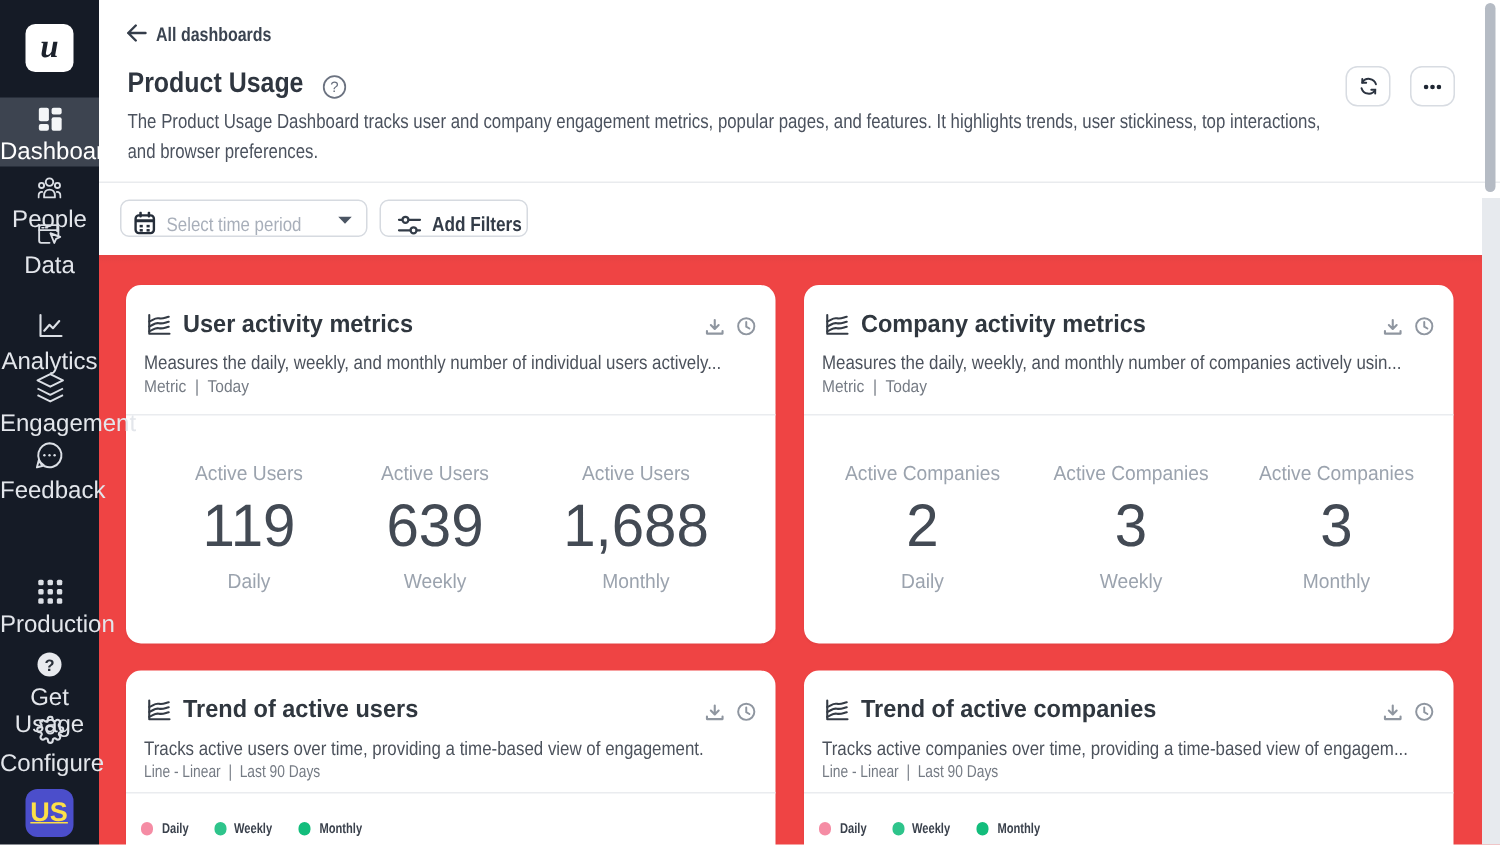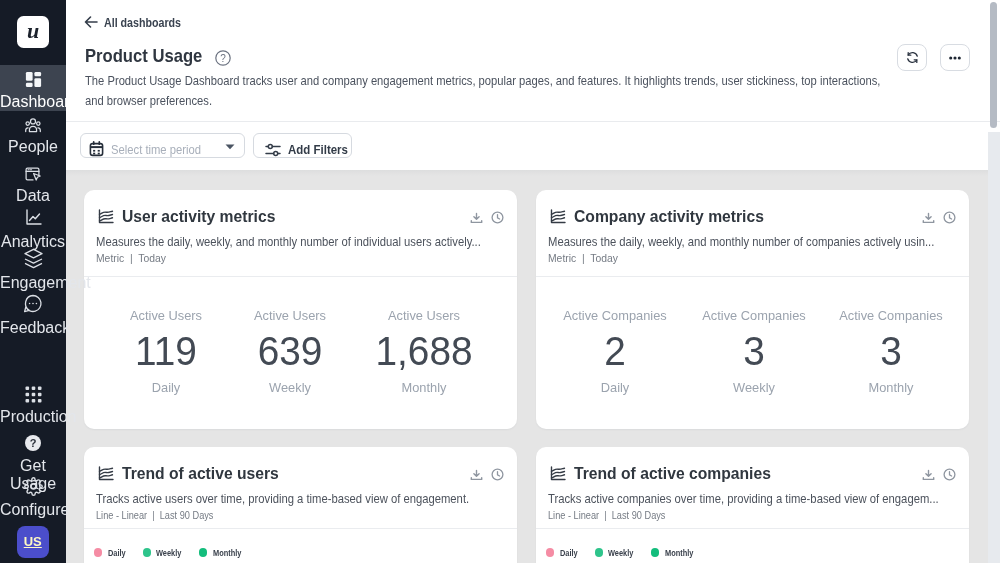--- a/index.html
+++ b/index.html
@@ -32,21 +32,21 @@
   #filterrow { position:absolute; left:0; top:122px; width:934px; height:48px; background:#fff; }
   .fctrl { position:absolute; top:11px; height:25px; border:1px solid #d6dae0; border-radius:6px; background:#fff; display:flex; align-items:flex-end; }
   .fctrl svg { flex-shrink:0; }
   #sel { left:14px; width:165px; padding:0 8px; }
   #sel .ph { font-size:13px; color:#a8afba; margin-left:7px; white-space:nowrap; transform:scaleX(.865); transform-origin:0 50%; }
   #sel .caret { position:absolute; right:9px; top:10px; }
   #addf { left:187px; width:99px; padding:0 11px; }
   #addf .txt { font-size:13.5px; font-weight:700; color:#333c48; margin-left:7px; white-space:nowrap; transform:scaleX(.85); transform-origin:0 50%; }
 
   
-  #content { position:absolute; left:0; top:170px; width:934px; height:393px; background:#e5e5e5; }
+  #content { position:absolute; left:0; top:170px; width:934px; height:393px; background:#ef4444; }
   #content::before { content:""; position:absolute; left:0; top:0; width:934px; height:6px; background:linear-gradient(rgba(30,40,60,0.04),rgba(30,40,60,0)); }
   .card { position:absolute; width:433px; background:#fff; border-radius:10px; box-shadow:0 1px 2px rgba(25,35,55,0.05); }
   #card1 { left:18px;  top:20px; height:239px; }
   #card2 { left:470px; top:20px; height:239px; }
   #card3 { left:18px;  top:277px; height:300px; }
   #card4 { left:470px; top:277px; height:300px; }
 
   .chead { position:absolute; left:14px; top:17px; display:flex; align-items:center; }
   .ctitle { font-size:16.5px; font-weight:700; color:#30373f; margin-left:8px; white-space:nowrap; transform:scaleX(.95); transform-origin:0 50%; }
   .cicons { position:absolute; right:13px; top:20px; display:flex; align-items:center; gap:8px; }
@@ -299,21 +299,21 @@
       <circle cx="8" cy="3.4" r="2.5"></circle>
       <path d="M4.4 13.6 V12.3 C4.4 9.9 5.9 8.4 8 8.4 C10.1 8.4 11.6 9.9 11.6 12.3 V13.6 Z"></path>
       <circle cx="2.7" cy="5.6" r="1.7"></circle>
       <path d="M0.7 13.6 V12.5 C0.7 10.8 1.6 9.8 3.1 9.9"></path>
       <circle cx="13.3" cy="5.6" r="1.7"></circle>
       <path d="M15.3 13.6 V12.5 C15.3 10.8 14.4 9.8 12.9 9.9"></path>
     </svg>
     <span class="nav-label">People</span>
   </div>
 
-  <div class="nav-item" style="top:167px;">
+  <div class="nav-item" style="top:149px;">
     <svg width="16" height="15" viewBox="0 0 16 15" fill="none" stroke="#dbdfe5" stroke-width="1.25" stroke-linecap="round" stroke-linejoin="round">
       <path d="M13.9 8.2 V2.5 C13.9 1.7 13.3 1.1 12.5 1.1 H2.5 C1.7 1.1 1.1 1.7 1.1 2.5 V11.5 C1.1 12.3 1.7 12.9 2.5 12.9 H8"></path>
       <path d="M1.1 4.4 H13.9"></path>
       <path d="M3 2.8 H4.2 M5.4 2.8 H6.6" stroke-width="1.1"></path>
       <path d="M8.6 6.5 L15.2 9 L12.4 10.2 L11.2 13 Z"></path>
     </svg>
     <span class="nav-label">Data</span>
   </div>
 
   <div class="nav-item" style="top:208px;">
@@ -368,18 +368,18 @@
 
   <div class="nav-item" style="top:477px;">
     <svg width="19" height="19" viewBox="0 0 24 24" fill="none" stroke="#dbdfe5" stroke-width="1.8">
       <circle cx="12" cy="12" r="3.2"></circle>
       <path d="M19.4 15a1.65 1.65 0 0 0 .33 1.82l.06.06a2 2 0 1 1-2.83 2.83l-.06-.06a1.65 1.65 0 0 0-1.82-.33 1.65 1.65 0 0 0-1 1.51V21a2 2 0 1 1-4 0v-.09a1.65 1.65 0 0 0-1-1.51 1.65 1.65 0 0 0-1.82.33l-.06.06a2 2 0 1 1-2.83-2.83l.06-.06a1.65 1.65 0 0 0 .33-1.82 1.65 1.65 0 0 0-1.51-1H3a2 2 0 1 1 0-4h.09a1.65 1.65 0 0 0 1.51-1 1.65 1.65 0 0 0-.33-1.82l-.06-.06a2 2 0 1 1 2.83-2.83l.06.06a1.65 1.65 0 0 0 1.82.33h.01a1.65 1.65 0 0 0 1-1.51V3a2 2 0 1 1 4 0v.09a1.65 1.65 0 0 0 1 1.51 1.65 1.65 0 0 0 1.82-.33l.06-.06a2 2 0 1 1 2.83 2.83l-.06.06a1.65 1.65 0 0 0-.33 1.82v.01a1.65 1.65 0 0 0 1.51 1H21a2 2 0 1 1 0 4h-.09a1.65 1.65 0 0 0-1.51 1z"></path>
     </svg>
     <span class="nav-label">Configure</span>
   </div>
 
   <div style="position:absolute; left:17px; top:526px; width:31.5px; height:31.5px; background:#4b4ecb; border-radius:8px; display:flex; align-items:center; justify-content:center;">
-    <span style="color:#fef9c3; font-size:13px; font-weight:700;text-decoration:underline;">US</span>
+    <span style="color:#fde047; font-size:18px; font-weight:700;text-decoration:underline;">US</span>
   </div>
 </div>
 
 <div id="sb-lower"></div>
 <div id="sb-thumb"></div>
 
 </body></html>

